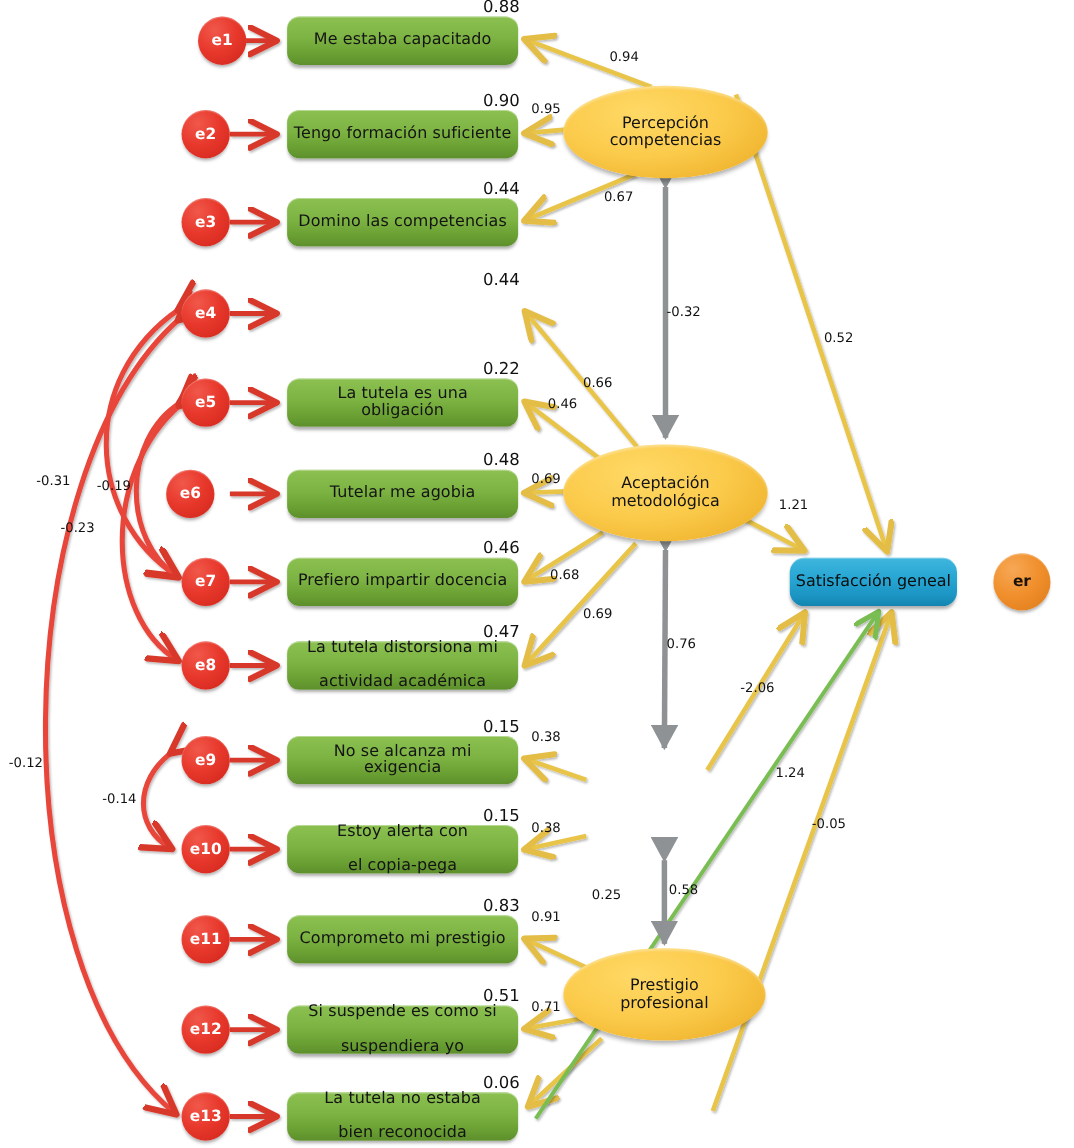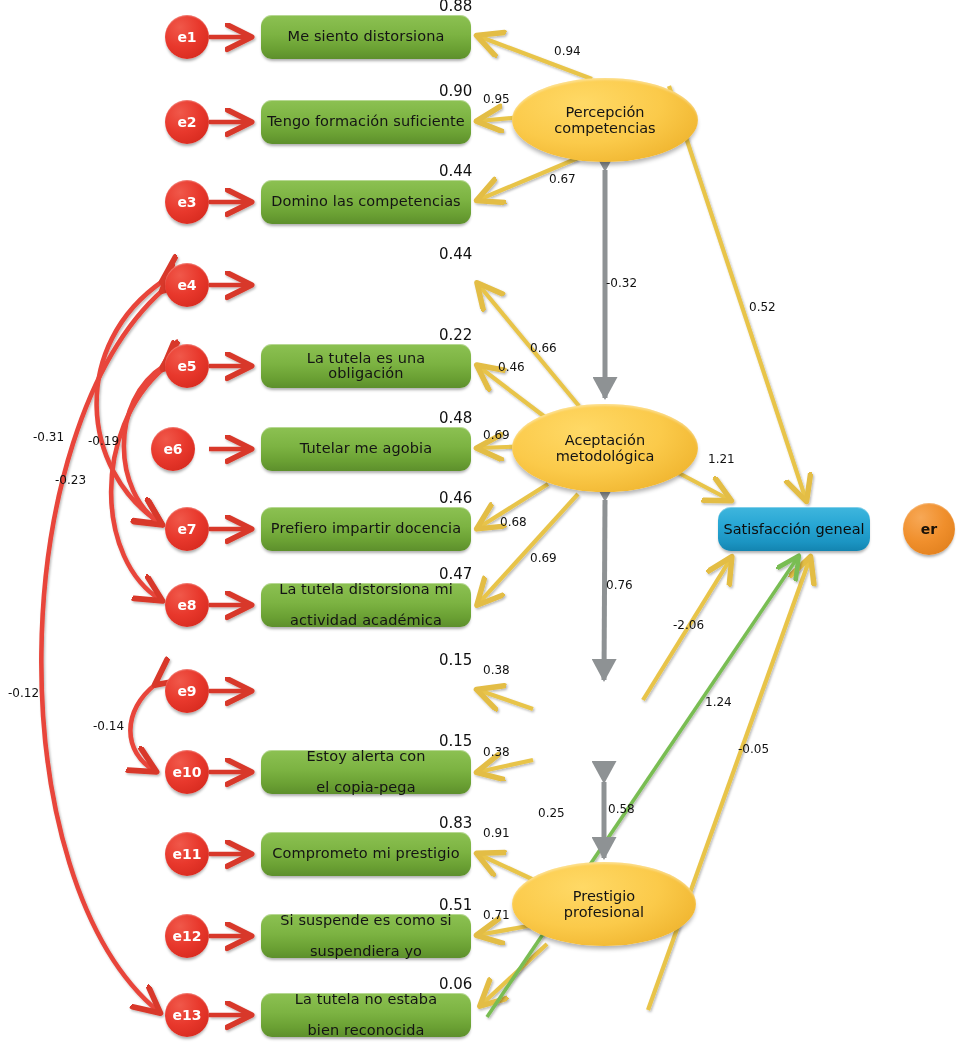--- a/index.html
+++ b/index.html
@@ -145,21 +145,21 @@
       <path d="M164,366 C 110,400 112,492 161,524"></path>
 
       <path d="M164,368 C 92,430 96,560 161,600"></path>
 
       <path d="M156,684 C 122,710 122,752 155,771"></path>
 
       <path d="M163,290 C 5,430 -2,880 159,1012"></path>
     </g>
   </svg>
 
-  <div class="err" style="left:165px;top:15px">
+  <div class="err" style="left:180px;top:15px">
       <span>e1</span>
     </div>
   <div class="err" style="left:165px;top:100px">
       <span>e2</span>
     </div>
   <div class="err" style="left:165px;top:180px">
       <span>e3</span>
     </div>
   <div class="err" style="left:165px;top:263px">
       <span>e4</span>
@@ -190,41 +190,44 @@
     </div>
   <div class="err" style="left:165px;top:993px">
       <span>e13</span>
     </div>
 
   <div class="err er" style="left:903px;top:503px">
     <span>er</span>
   </div>
 
   <div class="ind" style="left:261px;top:15px">
-      <span>Me siento distorsiona</span>
+      <span>Me estaba capacitado</span>
     </div>
   <div class="ind" style="left:261px;top:180px">
       <span>Domino las competencias</span>
     </div>
   <div class="ind" style="left:261px;top:100px">
       <span>Tengo formación suficiente</span>
     </div>
   <div class="ind" style="left:261px;top:427px">
       <span>Tutelar me agobia</span>
     </div>
   <div class="ind" style="left:261px;top:344px">
       <span>La tutela es una obligación</span>
     </div>
   <div class="ind" style="left:261px;top:507px">
       <span>Prefiero impartir docencia</span>
     </div>
   <div class="ind" style="left:261px;top:583px">
     <div><span>La tutela distorsiona mi</span><br>
          <span>actividad académica</span></div>
   </div>
+  <div class="ind" style="left:261px;top:669px">
+      <span>No se alcanza mi exigencia</span>
+    </div>
   <div class="ind" style="left:261px;top:750px">
     <div><span>Estoy alerta con</span><br>
          <span>el copia-pega</span></div>
   </div>
   <div class="ind" style="left:261px;top:832px">
       <span>Comprometo mi prestigio</span>
     </div>
   <div class="ind" style="left:261px;top:914px">
     <div><span>Si suspende es como si</span><br>
          <span>suspendiera yo</span></div>

